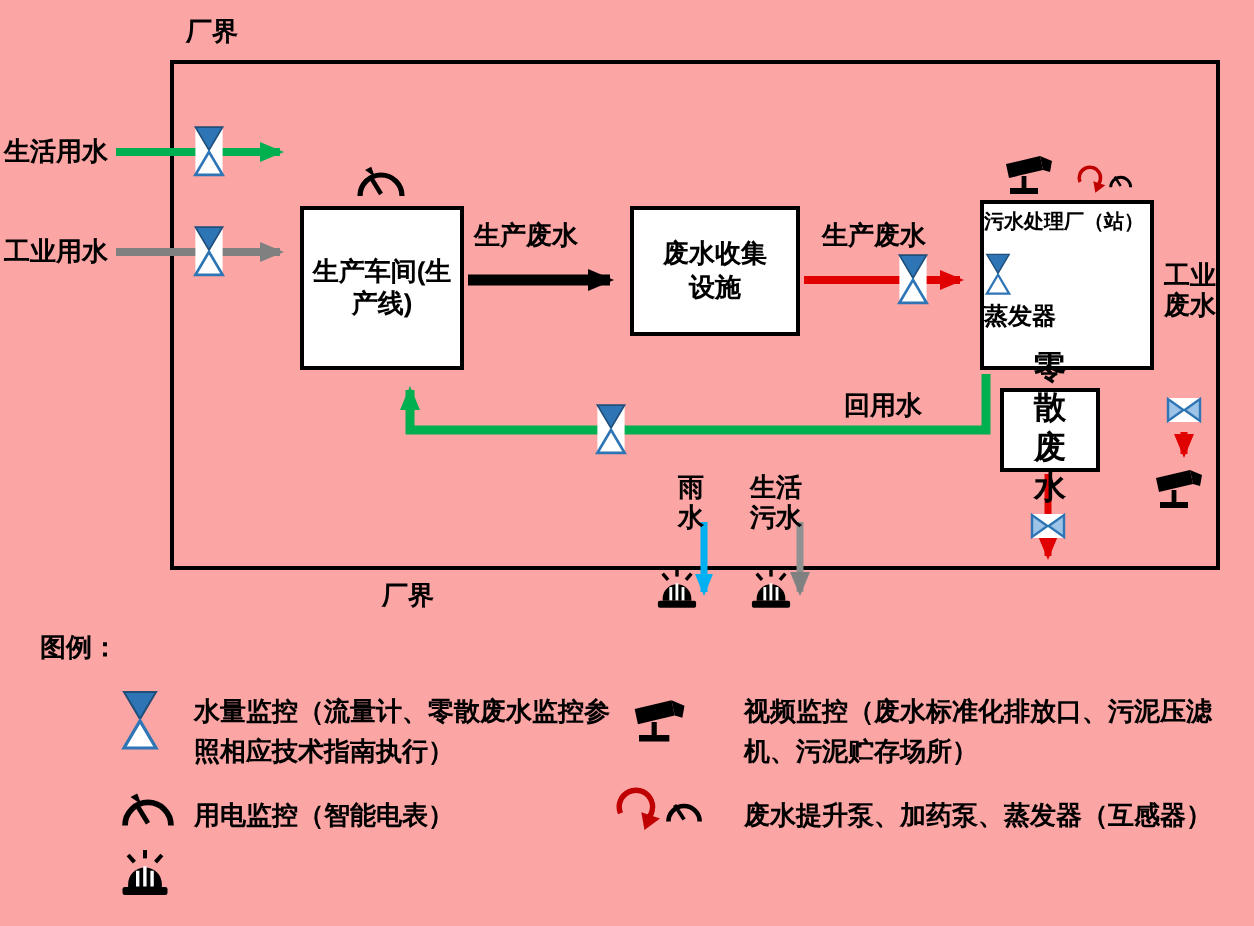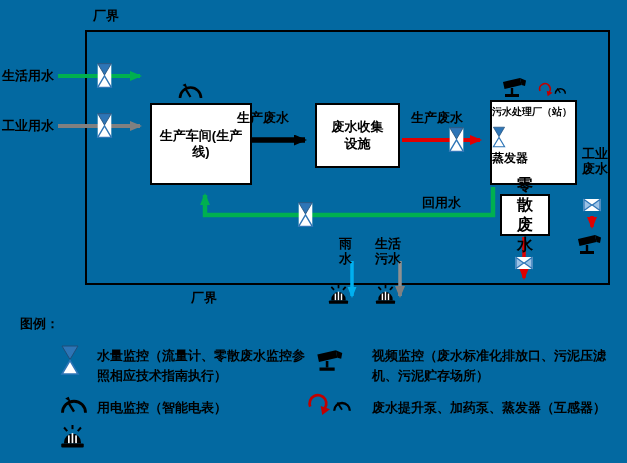--- a/index.html
+++ b/index.html
@@ -1,18 +1,18 @@
 <!DOCTYPE html>
 <html><head>
 <meta charset="utf-8">
 <style>
   * { margin:0; padding:0; box-sizing:border-box; }
   html,body { background:#ffffff; }
   body { font-family:"Liberation Sans","DejaVu Sans",sans-serif; color:#000; }
-  .canvas { position:relative; width:627px; height:463px; background:#0369a1; overflow:hidden; font-weight:bold; }
+  .canvas { position:relative; width:627px; height:463px; background:#fca5a5; overflow:hidden; font-weight:bold; }
   .lbl { position:absolute; font-size:13px; font-weight:bold; line-height:1.18; word-break:break-all; }
   .ctr { text-align:center; }
   .box { position:absolute; border:2.2px solid #000; background:#fff; display:flex; flex-direction:column; align-items:flex-start; justify-content:center; text-align:center; font-size:13px; font-weight:bold; line-height:1.25; word-break:break-all; }
   .boundary { position:absolute; left:85px; top:30px; width:525px; height:255px; border:2.4px solid #000; background:transparent; }
   svg.overlay { position:absolute; left:0; top:0; pointer-events:none; }
   svg.icon { position:absolute; display:block; }
   .leg { position:absolute; font-size:13px; font-weight:bold; line-height:1.5; word-break:break-all; }
 </style>
 </head>
 <body>
@@ -50,21 +50,21 @@
     <line x1="352" y1="261" x2="352" y2="296" stroke="#00b0f0" stroke-width="3.5" marker-end="url(#ah-cyan)"></line>
     <line x1="400" y1="261" x2="400" y2="296" stroke="#909090" stroke-width="3.5" marker-end="url(#ah-gray)"></line>
   </svg>
 
   <div class="lbl" style="left:93px; top:8px;">厂界</div>
   <div class="lbl" style="left:191px; top:290px;">厂界</div>
 
   <div class="lbl" style="left:2px; top:68px;">生活用水</div>
   <div class="lbl" style="left:2px; top:118px;">工业用水</div>
 
-  <div class="box" style="left:150px; top:103px; width:102px; height:82px; padding:0 2px;">
+  <div class="box" style="left:150px; top:103px; width:82px; height:82px; padding:0 2px;">
     <span>生产车间(生产线)</span>
   </div>
 
   <div class="box" style="left:315px; top:103px; width:85px; height:65px; padding:0 11px;">
     <span>废水收集设施</span>
   </div>
 
   <div class="box" style="left:490px; top:100px; width:87px; height:85px; justify-content:flex-start; padding-top:4px;">
     <span style="font-size:10px; white-space:nowrap;">污水处理厂（站）</span>
     <svg class="icon" style="position:static; margin-top:7px;" width="14" height="22" viewBox="0 0 20 30">
@@ -75,21 +75,21 @@
     <span style="font-size:12px; margin-top:3px; white-space:nowrap;">蒸发器</span>
   </div>
 
   <div class="box" style="left:500px; top:194px; width:50px; height:42px; padding:0 9px; font-size:16px;">
     <span>零散废水</span>
   </div>
 
   <div class="lbl" style="left:237px; top:110px;">生产废水</div>
   <div class="lbl" style="left:411px; top:110px;">生产废水</div>
   <div class="lbl" style="left:422px; top:195px;">回用水</div>
-  <div class="lbl ctr" style="left:577px; top:146px; width:36px;">工业废水</div>
+  <div class="lbl ctr" style="left:577px; top:130px; width:36px;">工业废水</div>
   <div class="lbl ctr" style="left:338px; top:236px; width:15px;">雨水</div>
   <div class="lbl ctr" style="left:374px; top:236px; width:28px;">生活污水</div>
 
   <svg class="icon" style="left:96px; top:62px;" width="17" height="27" viewBox="0 0 20 30">
     <rect x="2" y="1" width="16" height="28" fill="#fff"></rect>
     <polygon points="2,1 18,1 10,14.5" fill="#2e75b6" stroke="#1f4e79" stroke-width="1"></polygon>
     <polygon points="2,29 18,29 10,15.5" fill="#fff" stroke="#2e75b6" stroke-width="1.6"></polygon>
   </svg>
 
   <svg class="icon" style="left:96px; top:112px;" width="17" height="27" viewBox="0 0 20 30">

